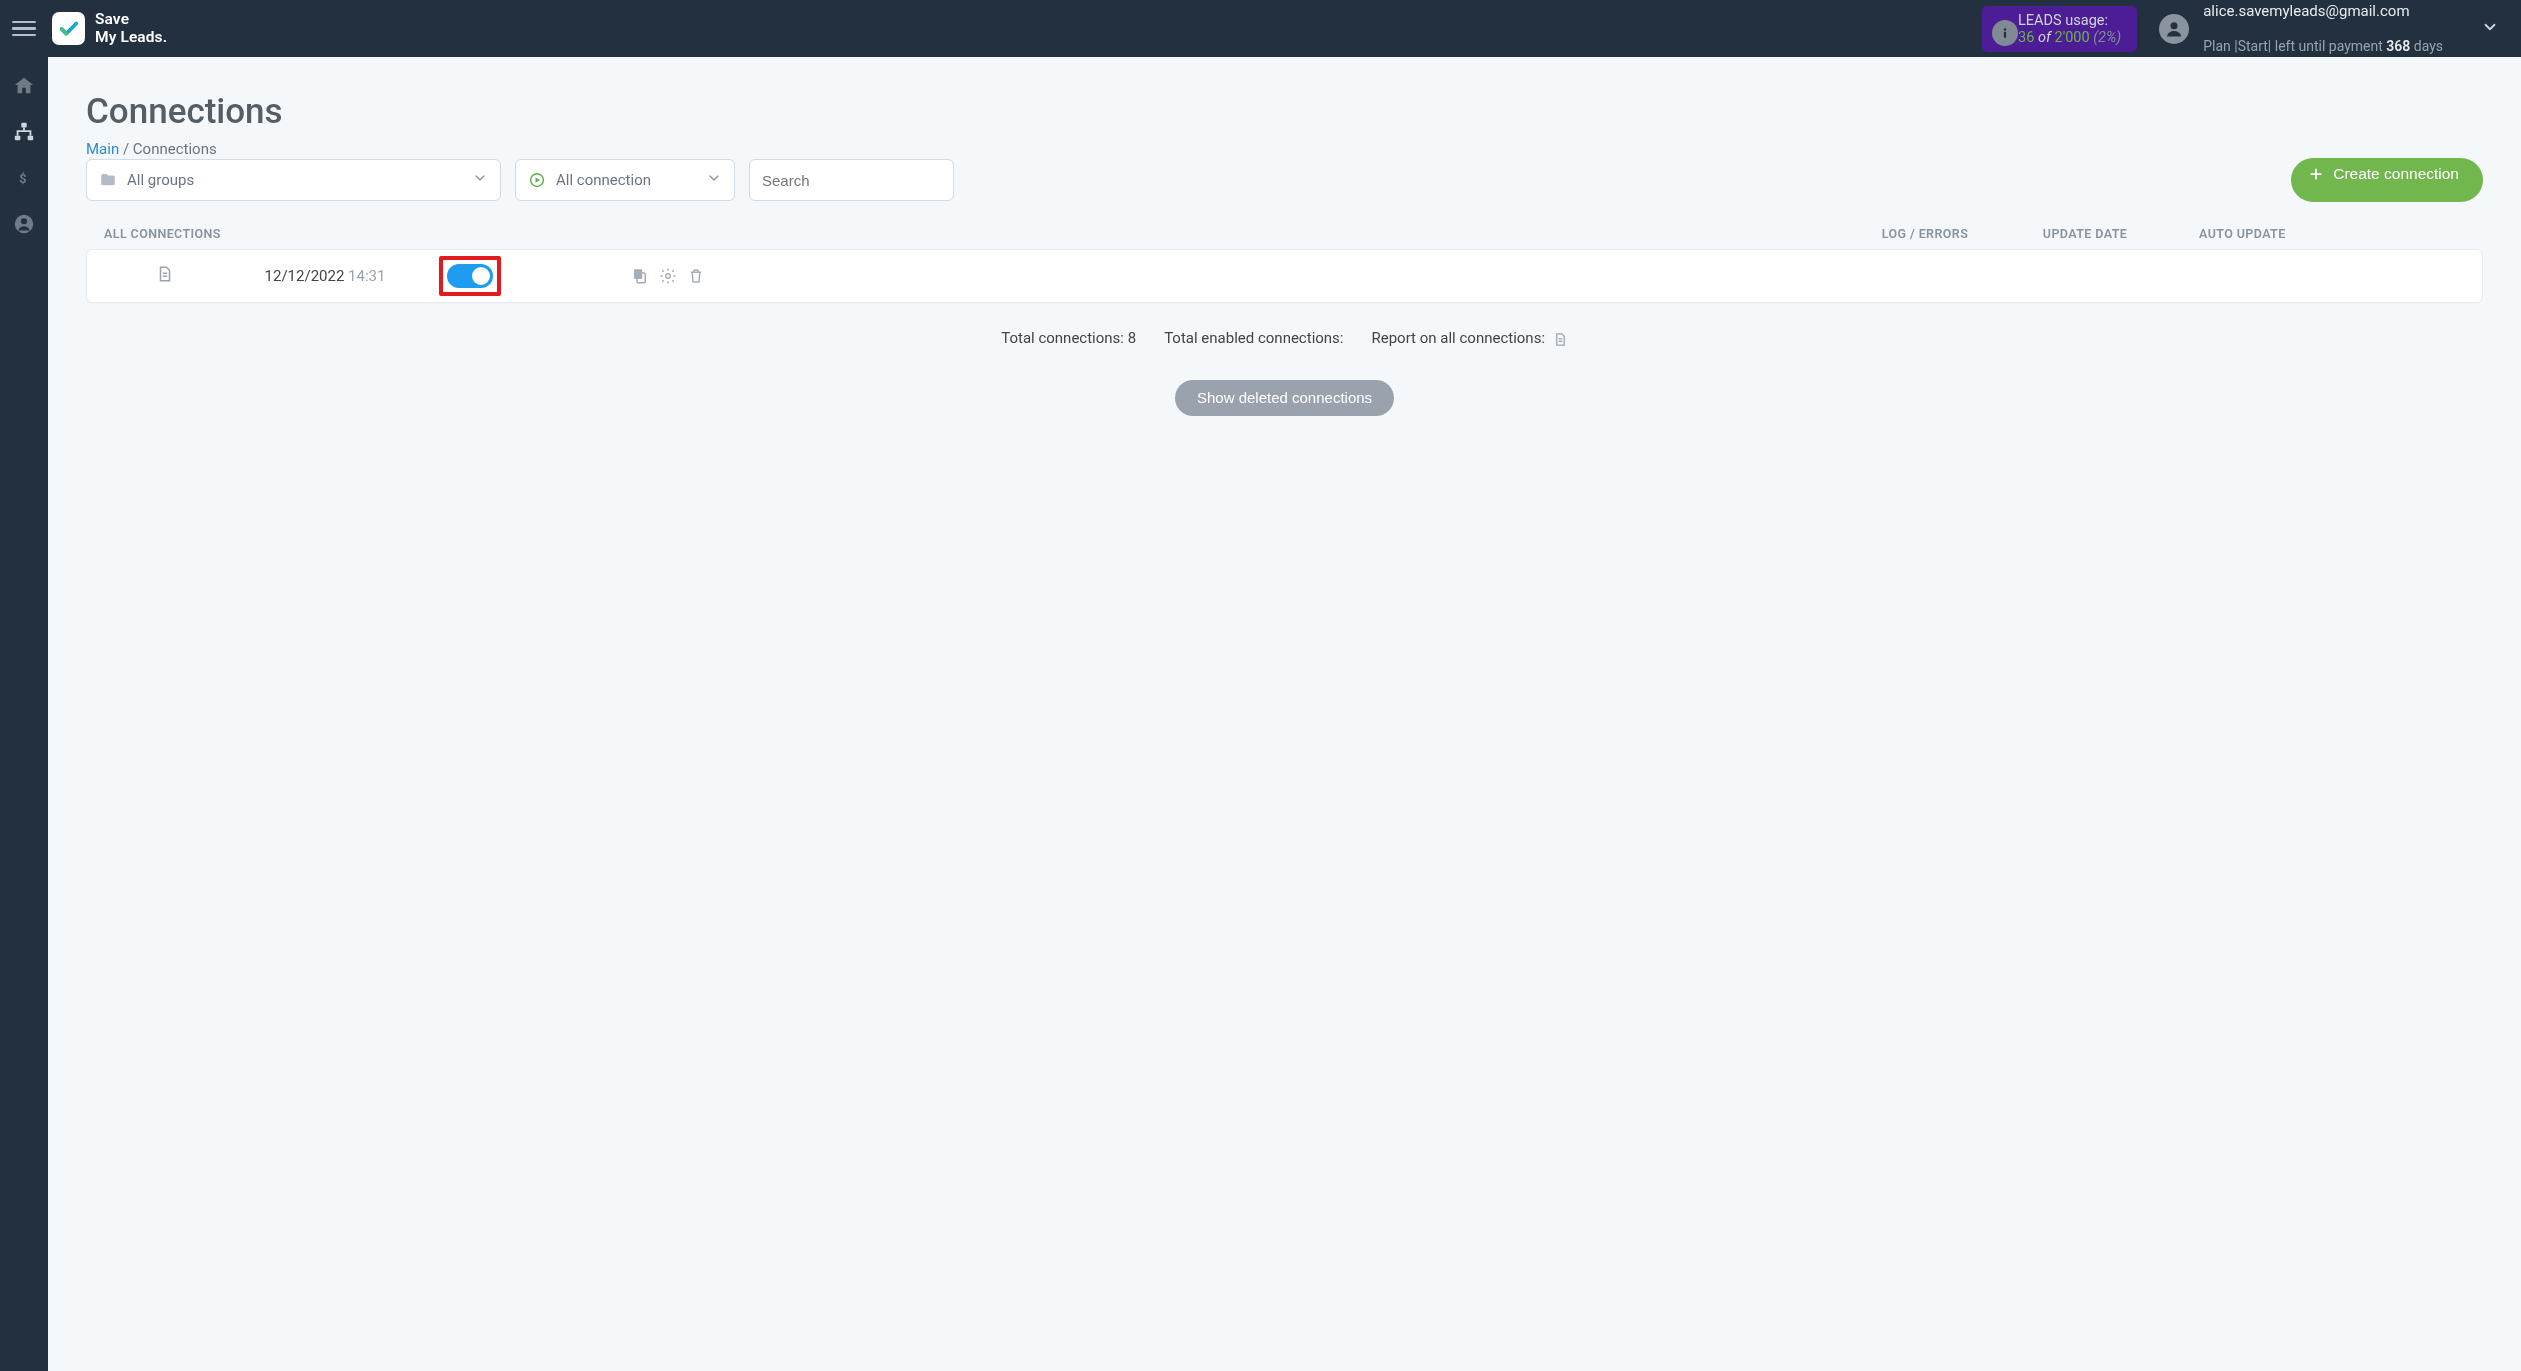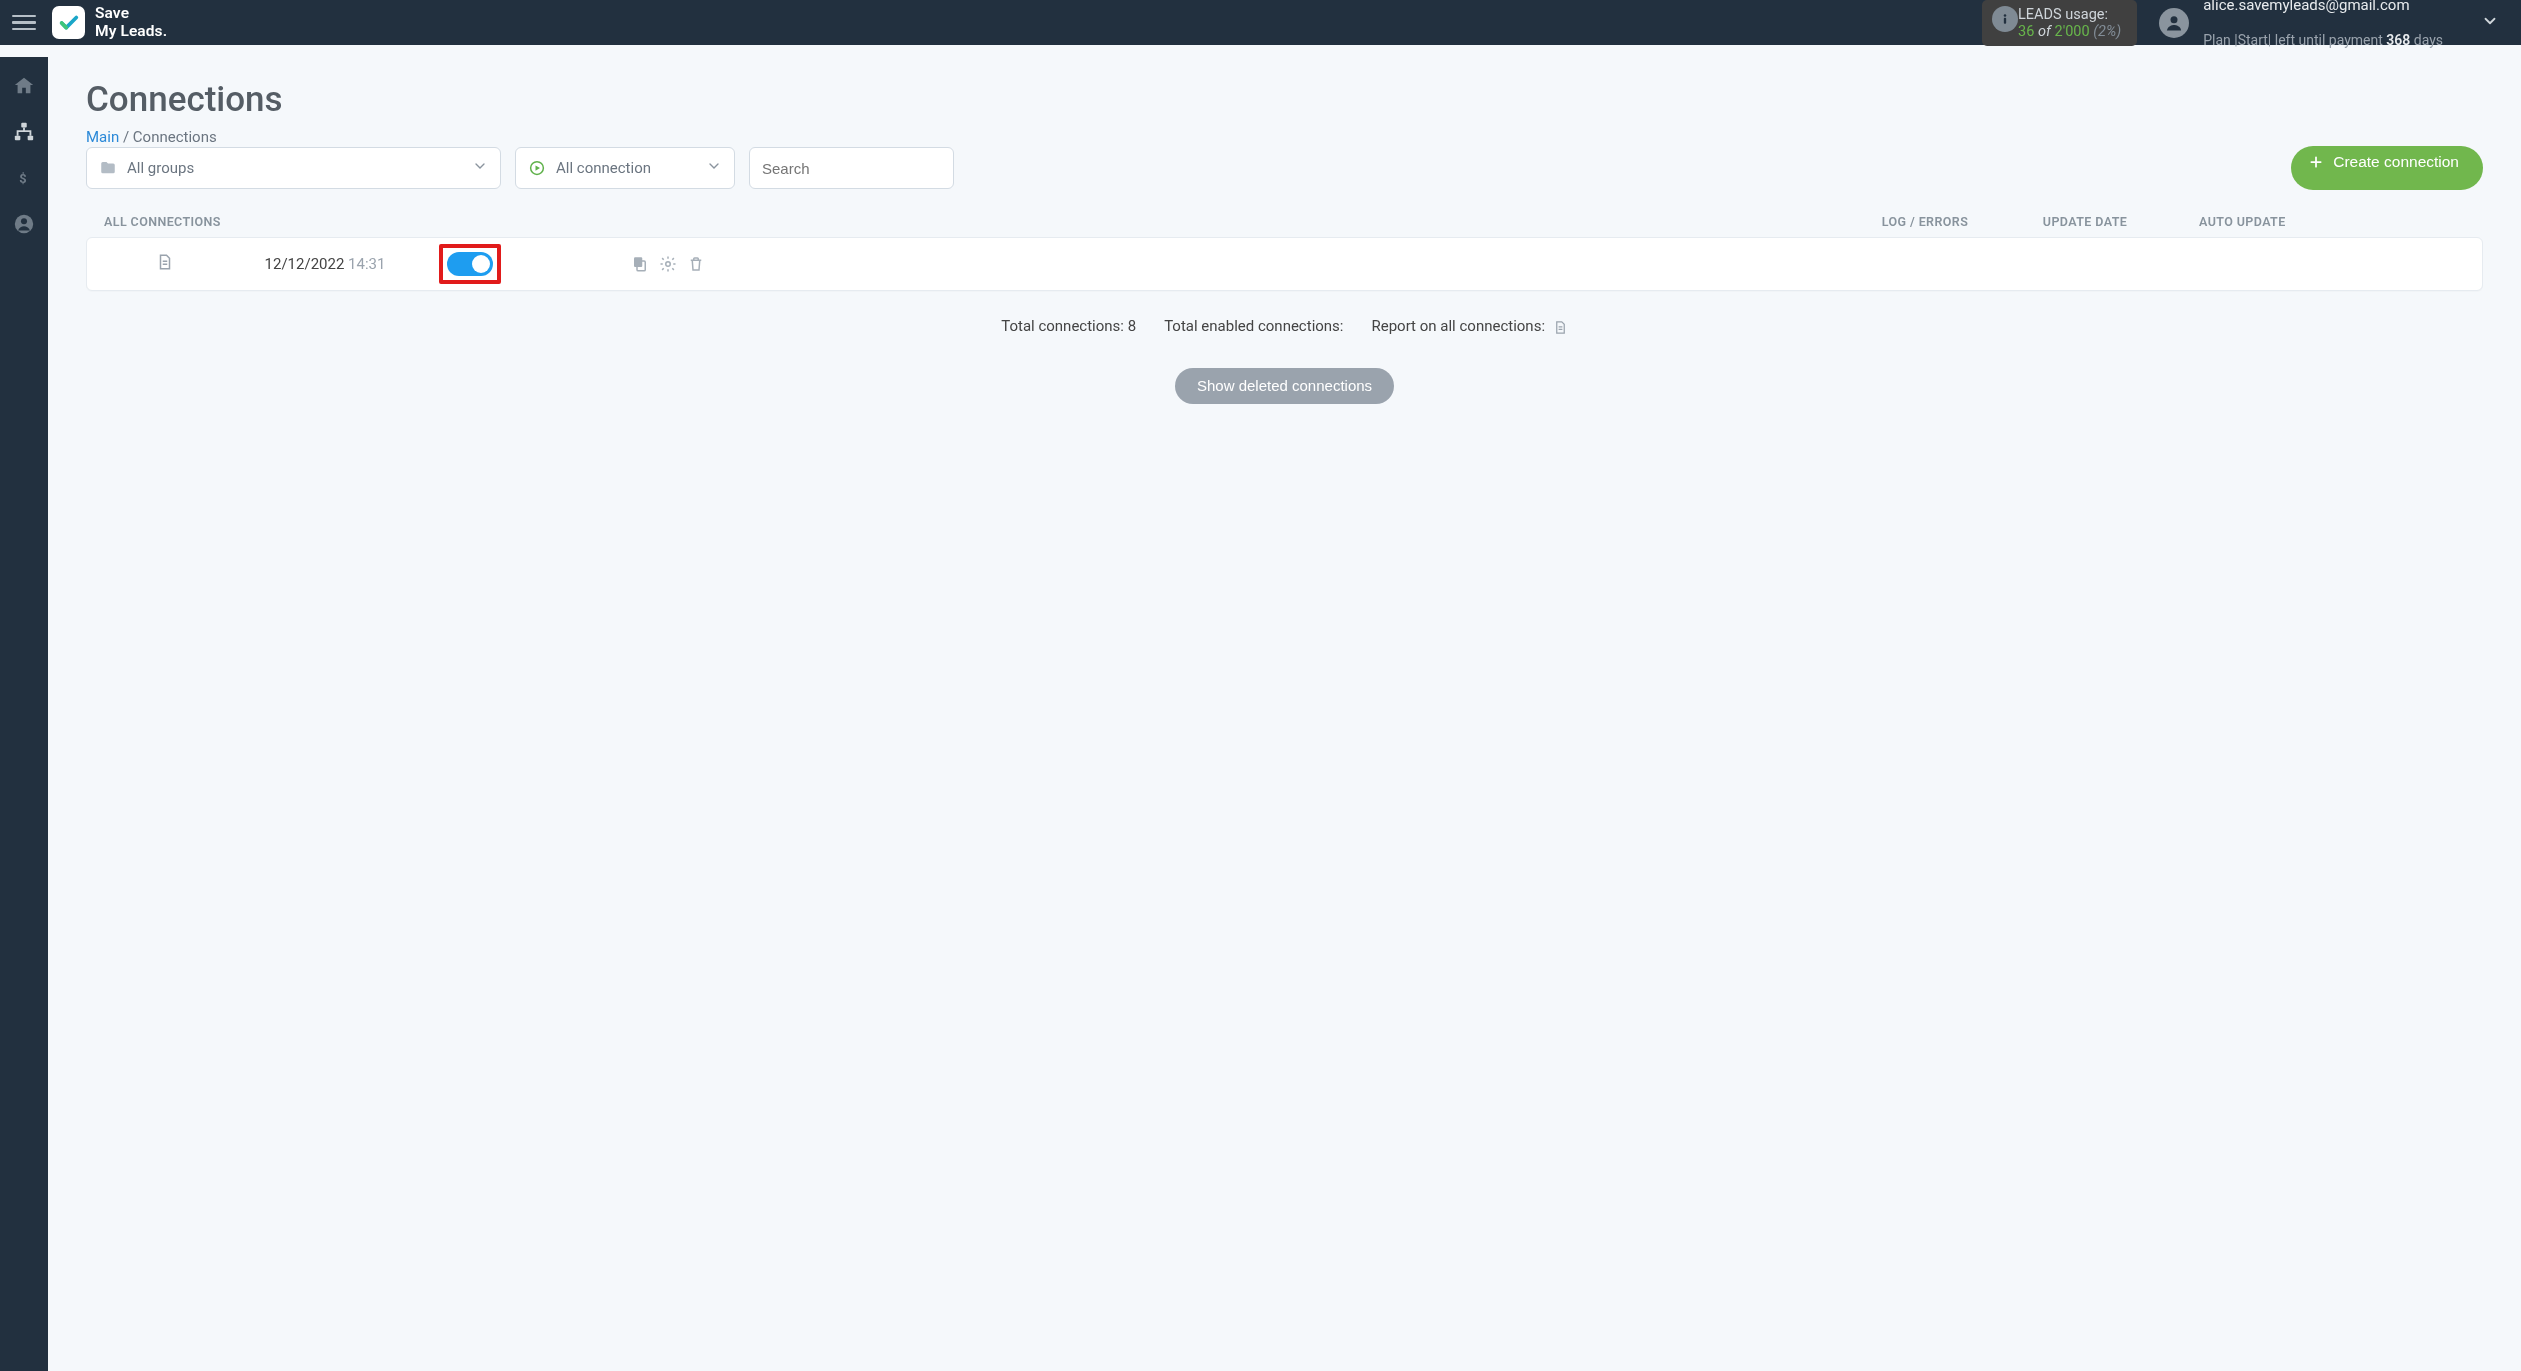--- a/index.html
+++ b/index.html
@@ -7,43 +7,43 @@
     font-family: -apple-system, BlinkMacSystemFont, "Segoe UI", Roboto, Arial, sans-serif;
     background: #f5f8fb;
     color: #444;
     font-size: 15px;
   }
 
   
   .header {
     display: flex;
     align-items: center;
-    height: 45px;
+    height: 57px;
     background: #22303f;
     color: #fff;
     padding: 0 14px 0 12px;
   }
   .hamburger { width: 24px; height: 24px; display: flex; flex-direction: column; justify-content: center; gap: 4px; margin-right: 16px; cursor: pointer; }
   .hamburger span { height: 2.5px; width: 100%; background: #b6bfc7; border-radius: 1px; }
 
   .logo-box {
     width: 33px; height: 33px; background: #fff; border-radius: 7px;
     display: flex; align-items: center; justify-content: center;
     margin-right: 10px;
   }
   .brand-text { line-height: 1.1; font-weight: 600; font-size: 15.5px; letter-spacing: .1px;}
   .brand-text span { display: block; }
 
   .header-spacer { flex: 1; }
 
   .leads-usage {
-    background: #404040;
+    background: #4c1d95;
     border-radius: 5px;
     display: flex;
-    align-items: flex-start;
+    align-items: flex-end;
     padding: 6px 16px 6px 10px;
     margin-right: 22px;
   }
   .leads-usage .info-circle { width: 26px; height: 26px; border-radius: 50%; background: #7f8a94; display: flex; align-items: center; justify-content: center; }
   .leads-title { font-size: 14.5px; color: #cfd5da; }
   .leads-values { font-size: 14.5px; }
   .leads-cur { color: #68b64b; }
   .leads-of  { color: #cfd5da; font-style: italic; }
   .leads-max { color: #68b64b; }
   .leads-pct { color: #828d97; font-style: italic; }

